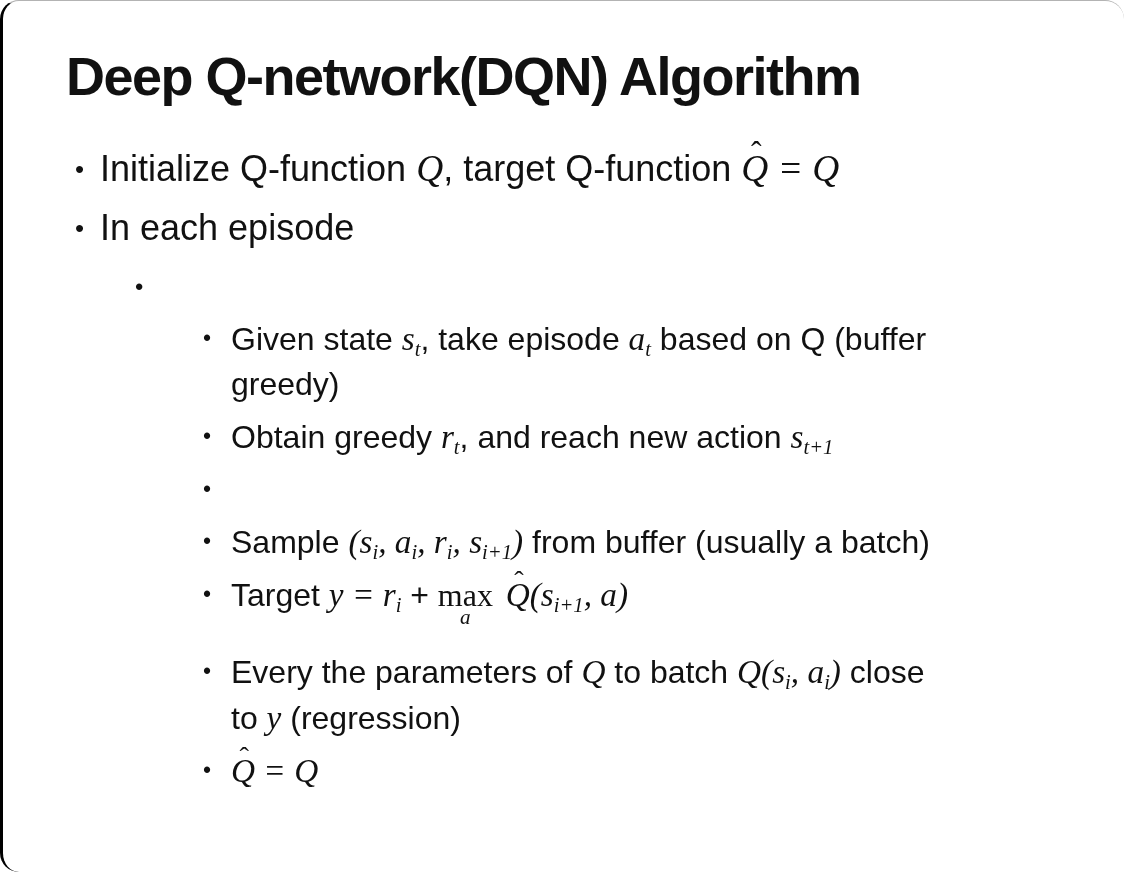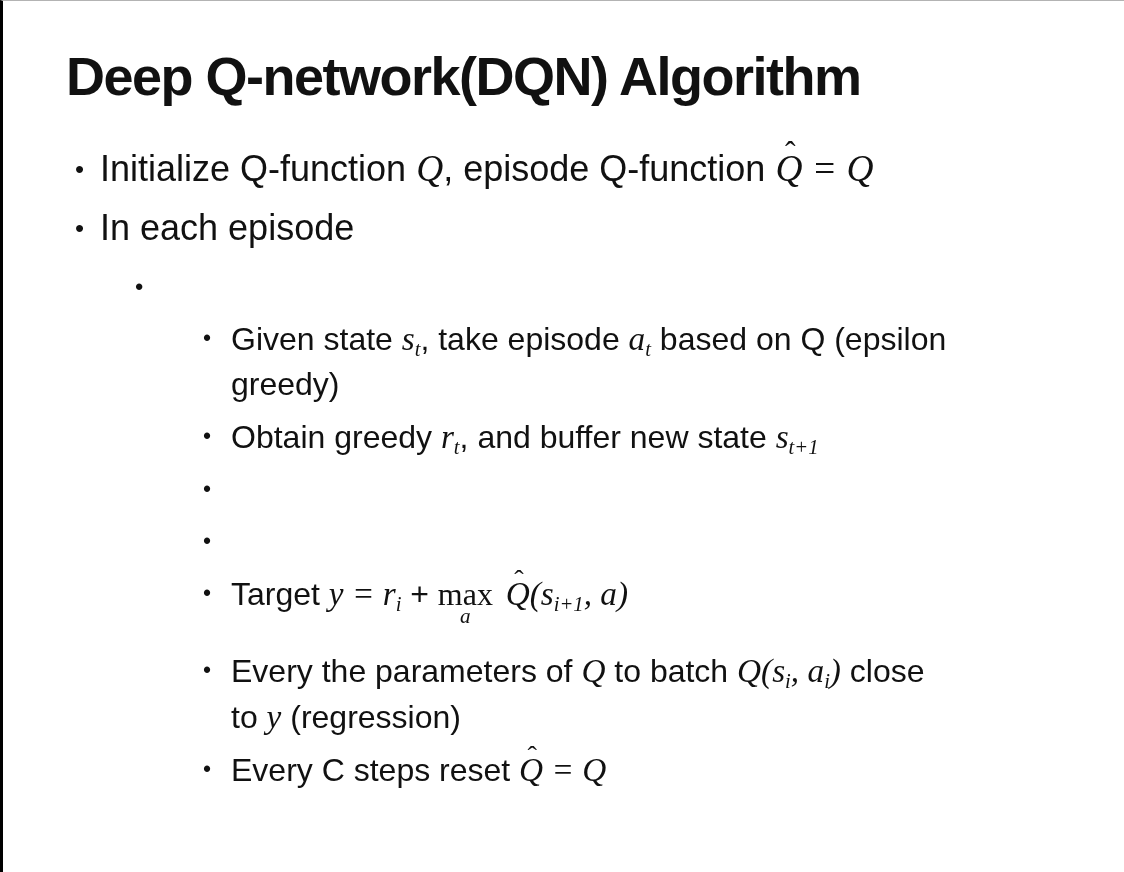--- a/index.html
+++ b/index.html
@@ -6,20 +6,21 @@
   .slide {
     position:relative;
     width:1124px; height:872px;
     box-sizing:border-box;
     background:#ffffff;
     border-left:3px solid #000000;
     border-top:1px solid #b3b3b3;
     color:#111111;
     font-family:"Liberation Sans", sans-serif;
     overflow:hidden;
+    border-radius:19px;
   }
   .title {
     margin:46px 40px 0 63px;
     font-size:54px;
     font-weight:bold;
     letter-spacing:-1.5px;
     line-height:1.1;
     white-space:nowrap;
   }
   .bullet-list { margin-top:40px; padding-right:30px; }
@@ -66,49 +67,50 @@
   }
 </style>
 </head>
 <body>
 
 <div class="slide">
   <div class="title">Deep Q-network(DQN) Algorithm</div>
   <div class="bullet-list">
       <div class="row lvl1">
         <span class="marker">•</span>
-        <span class="rtext"><span>Initialize Q-function </span><span class="m">Q</span><span>, episode Q-function </span><span class="m mhat"><span class="hatmark">ˆ</span>Q</span><span class="m"> = </span><span class="m">Q</span></span>
+        <span class="rtext"><span>Initialize Q-function </span><span class="m">Q</span><span>, target Q-function </span><span class="m mhat"><span class="hatmark">ˆ</span>Q</span><span class="m"> = </span><span class="m">Q</span></span>
       </div>
       <div class="row lvl1">
         <span class="marker">•</span>
         <span class="rtext"><span>In each episode</span></span>
       </div>
       <div class="row lvl2">
         <span class="marker">•</span>
       </div>
       <div class="row lvl3">
         <span class="marker">•</span>
-        <span class="rtext"><span>Given state </span><span class="m">s<sub>t</sub></span><span>, take episode </span><span class="m">a<sub>t</sub></span><span> based on Q (epsilon</span><br><span>greedy)</span></span>
+        <span class="rtext"><span>Given state </span><span class="m">s<sub>t</sub></span><span>, take episode </span><span class="m">a<sub>t</sub></span><span> based on Q (buffer</span><br><span>greedy)</span></span>
       </div>
       <div class="row lvl3">
         <span class="marker">•</span>
-        <span class="rtext"><span>Obtain greedy </span><span class="m">r<sub>t</sub></span><span>, and buffer new state </span><span class="m">s<sub>t+1</sub></span></span>
+        <span class="rtext"><span>Obtain greedy </span><span class="m">r<sub>t</sub></span><span>, and reach new action </span><span class="m">s<sub>t+1</sub></span></span>
       </div>
       <div class="row lvl3">
         <span class="marker">•</span>
       </div>
       <div class="row lvl3">
         <span class="marker">•</span>
+        <span class="rtext"><span>Sample </span><span class="m">(</span><span class="m">s<sub>i</sub></span><span class="m">, </span><span class="m">a<sub>i</sub></span><span class="m">, </span><span class="m">r<sub>i</sub></span><span class="m">, </span><span class="m">s<sub>i+1</sub></span><span class="m">)</span><span> from buffer (usually a batch)</span></span>
       </div>
       <div class="row lvl3 has-underop">
         <span class="marker">•</span>
         <span class="rtext"><span>Target </span><span class="m">y</span><span class="m"> = </span><span class="m">r<sub>i</sub></span><span> + </span><span class="underop"><span class="op-top">max</span><span class="op-under">a</span></span><span> </span><span class="m mhat"><span class="hatmark">ˆ</span>Q</span><span class="m">(</span><span class="m">s<sub>i+1</sub></span><span class="m">, </span><span class="m">a</span><span class="m">)</span></span>
       </div>
       <div class="row lvl3">
         <span class="marker">•</span>
         <span class="rtext"><span>Every the parameters of </span><span class="m">Q</span><span> to batch </span><span class="m">Q</span><span class="m">(</span><span class="m">s<sub>i</sub></span><span class="m">, </span><span class="m">a<sub>i</sub></span><span class="m">)</span><span> close</span><br><span>to </span><span class="m">y</span><span> (regression)</span></span>
       </div>
       <div class="row lvl3">
         <span class="marker">•</span>
-        <span class="rtext"><span>Every C steps reset </span><span class="m mhat"><span class="hatmark">ˆ</span>Q</span><span class="m"> = </span><span class="m">Q</span></span>
+        <span class="rtext"><span class="m mhat"><span class="hatmark">ˆ</span>Q</span><span class="m"> = </span><span class="m">Q</span></span>
       </div>
     </div>
 </div>
 
 </body></html>

